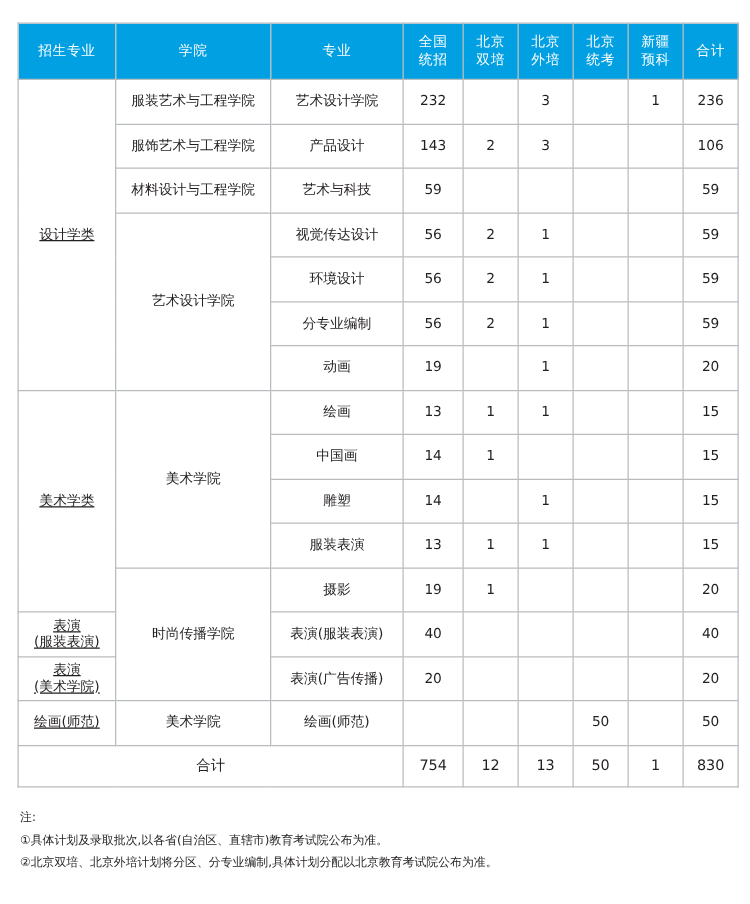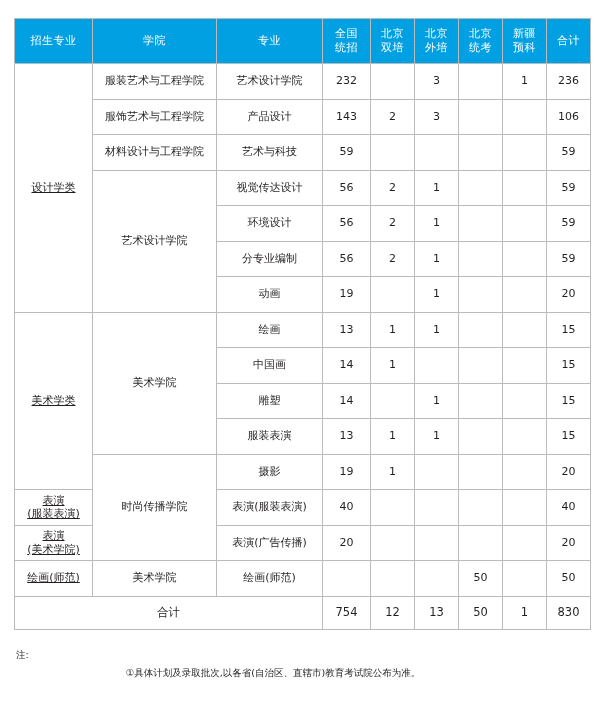--- a/index.html
+++ b/index.html
@@ -76,21 +76,20 @@
     padding-left: 2px;
     font-size: 9.5px;
     color: #231f20;
     line-height: 1.9;
   }
   .notes .note-title {
     font-size: 9.5px;
   }
   .notes .note-line {
     font-size: 9.5px;
-    text-align: center;
   }
   col.c-cat    { width: 78px; }
   col.c-col    { width: 124px; }
   col.c-maj    { width: 106px; }
   col.c-n1     { width: 48px; }
   col.c-n2     { width: 44px; }
   col.c-n3     { width: 44px; }
   col.c-n4     { width: 44px; }
   col.c-n5     { width: 44px; }
   col.c-n6     { width: 44px; }
@@ -318,15 +317,16 @@
         <td class="num">50</td>
         <td class="num">1</td>
         <td class="num">830</td>
       </tr>
     </tbody>
   </table>
 
   <div class="notes">
     <div class="note-title">注:</div>
     <div class="note-line">①具体计划及录取批次,以各省(自治区、直辖市)教育考试院公布为准。</div>
+    <div class="note-line">②北京双培、北京外培计划将分区、分专业编制,具体计划分配以北京教育考试院公布为准。</div>
   </div>
 
 </div>
 
 </body></html>

